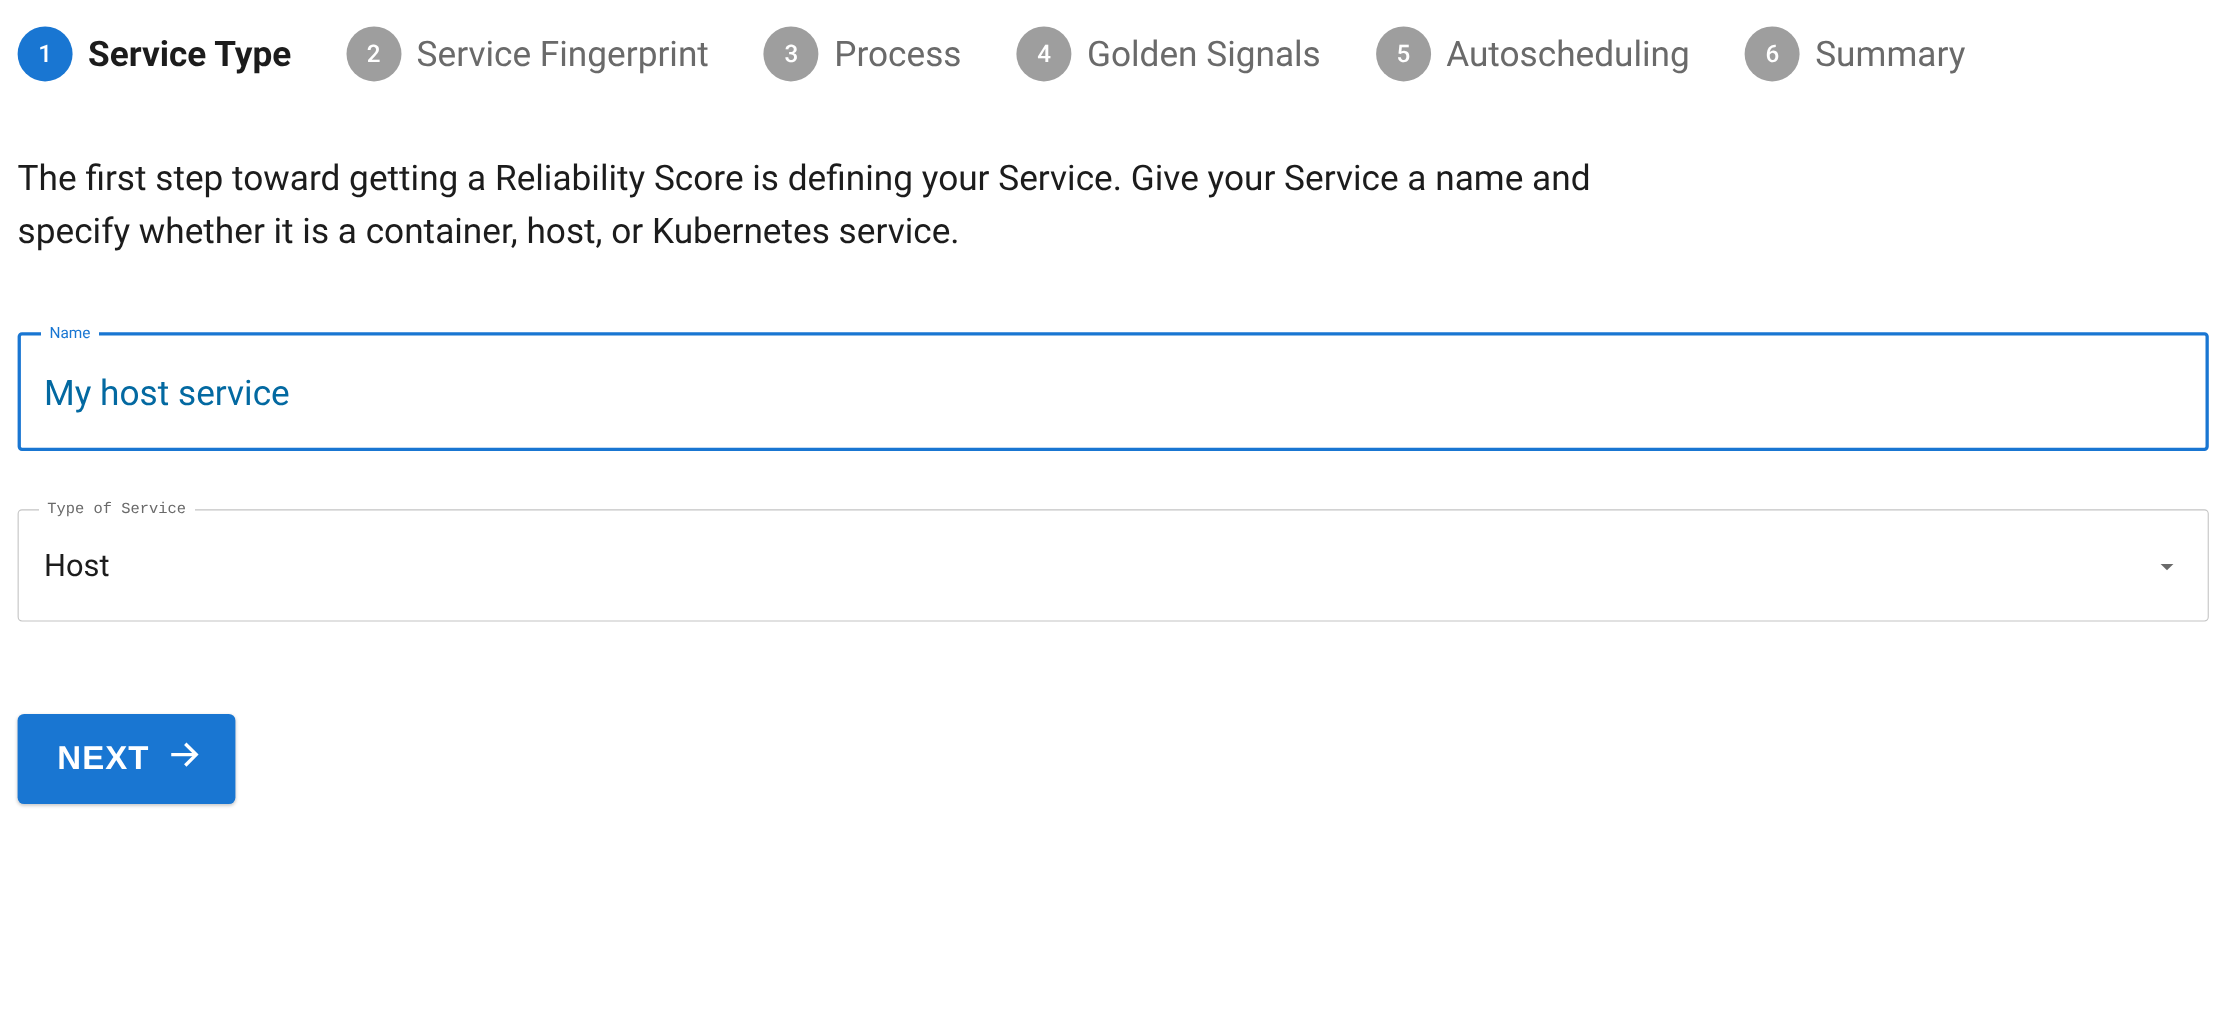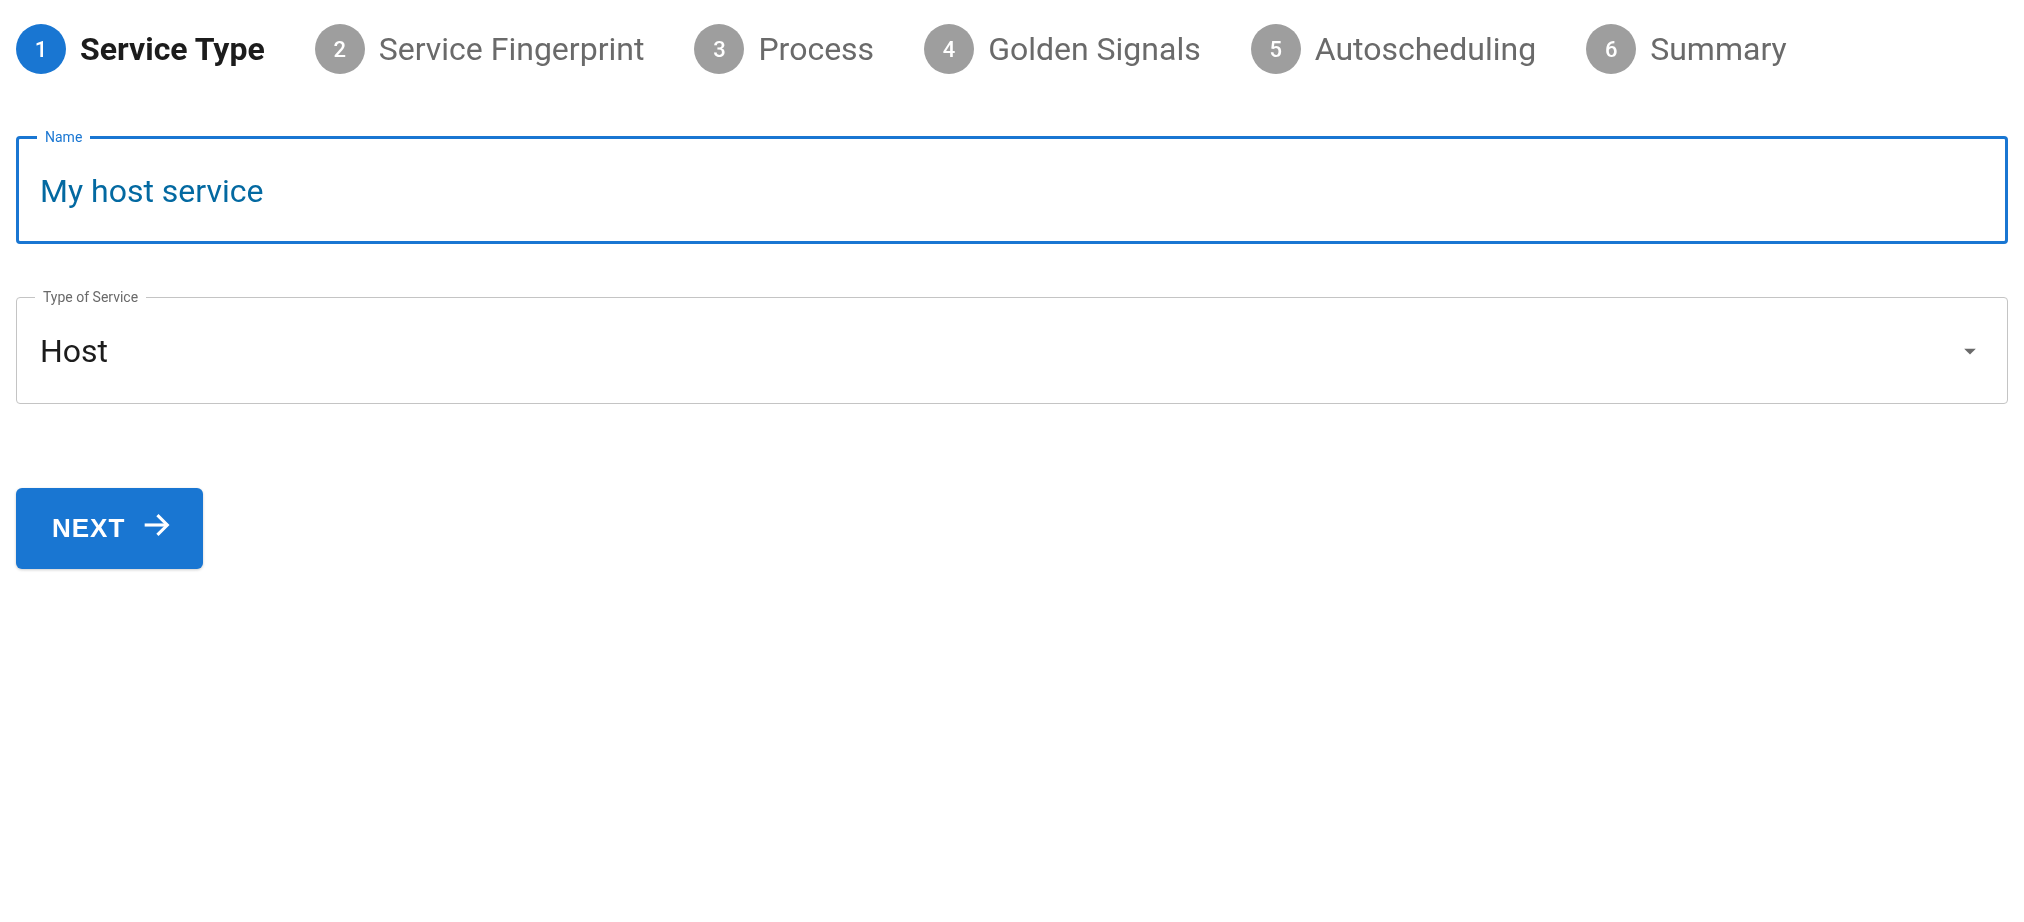--- a/index.html
+++ b/index.html
@@ -77,60 +77,60 @@
     pointer-events: none;
   }
   .field.focused fieldset { border: 3px solid #1976d2; }
   .field.normal fieldset  { border: 1px solid #c4c4c4; }
   .field legend {
     padding: 0 8px;
     font-size: 14px;
     line-height: 1;
   }
   .field.focused legend { color: #1976d2; }
-  .field.normal legend  { color: #6a6a6a; }
+  .field.normal legend  { color: #6a6a6a; font-family: Liberation Mono, monospace; }
   .field-input {
     width: 100%;
     border: none;
     outline: none;
     background: transparent;
     font-size: 32px;
     color: #0369a1;
     padding: 34px 24px 34px 24px;
     font-family: inherit;
   }
   .select-input {
     display: flex;
     align-items: center;
     justify-content: space-between;
     padding: 34px 24px 34px 24px;
     cursor: pointer;
   }
   .select-value {
-    font-size: 32px;
+    font-size: 28px;
     color: #1c1c1c;
   }
   .select-caret {
     color: #6a6a6a;
     display: flex;
     align-items: center;
   }
   .select-caret svg { width: 28px; height: 28px; fill: #6a6a6a; }
 
   
   .next-btn {
     display: inline-flex;
     align-items: center;
     gap: 14px;
     background: #1976d2;
     color: #ffffff;
     border: none;
     border-radius: 6px;
     padding: 20px 30px 20px 36px;
-    font-size: 26px;
+    font-size: 30px;
     font-weight: 600;
     letter-spacing: 1px;
     cursor: pointer;
     margin-top: 30px;
     box-shadow: 0 1px 3px rgba(0,0,0,.2);
   }
   .next-btn svg { width: 34px; height: 34px; stroke: #ffffff; fill: none; stroke-width: 2.2; }
 </style>
 </head>
 <body>
@@ -164,20 +164,21 @@
       <div class="step-label inactive">Autoscheduling</div>
     </div>
     <div class="step-gap"></div>
     <div class="step">
       <div class="step-circle inactive">6</div>
       <div class="step-label inactive">Summary</div>
     </div>
   </div>
 
   
+  <div class="description">The first step toward getting a Reliability Score is defining your Service. Give your Service a name and specify whether it is a container, host, or Kubernetes service.</div>
 
   
   <div class="field-wrapper">
     <div class="field focused">
       <input class="field-input" type="text" value="My host service" style="">
       <fieldset>
         <legend>Name</legend>
       </fieldset>
     </div>
   </div>

